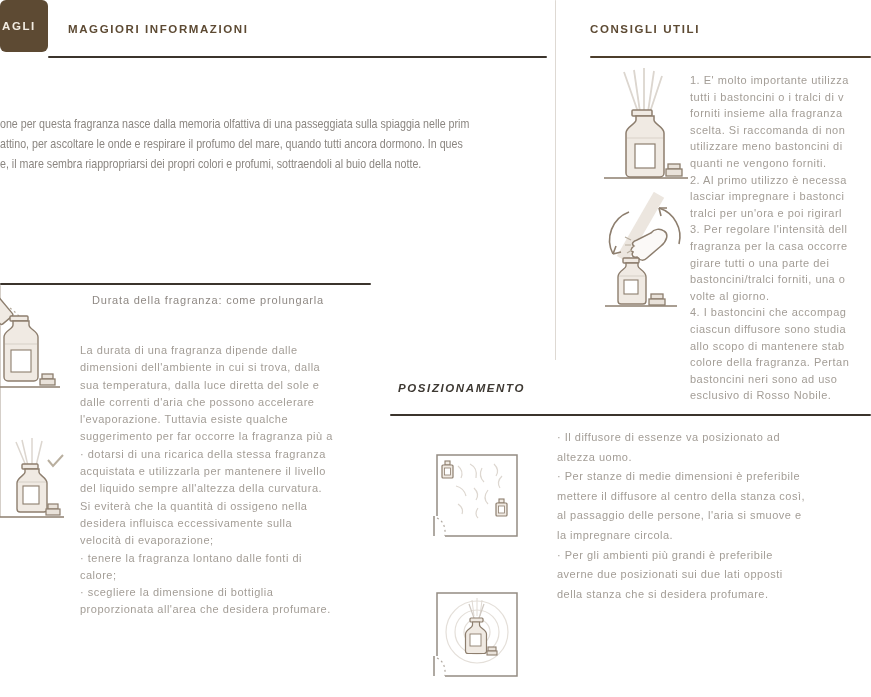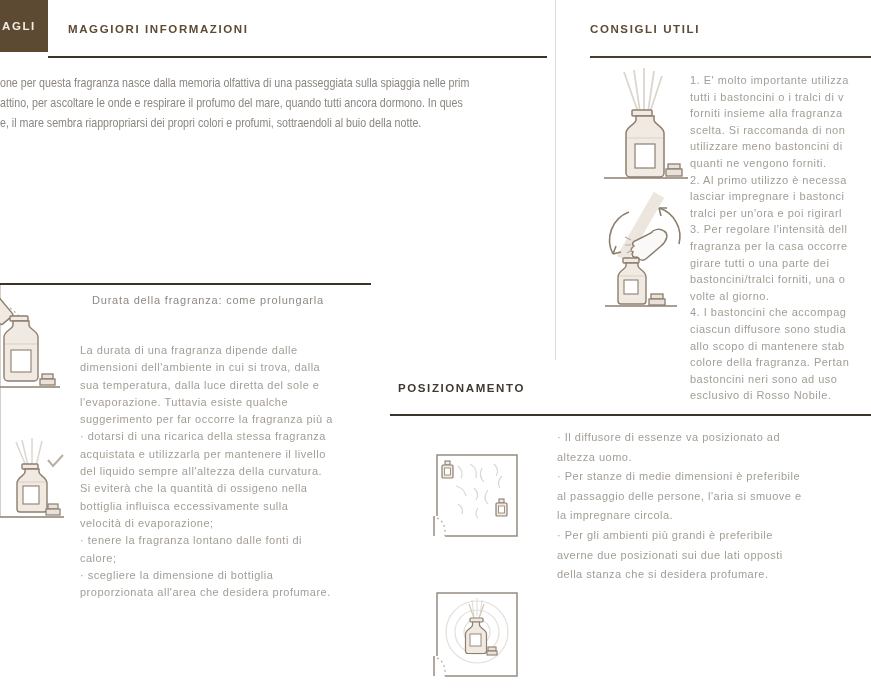--- a/index.html
+++ b/index.html
@@ -1,28 +1,28 @@
 <!DOCTYPE html>
 <html><head>
 <meta charset="utf-8">
 <style>
   html,body{margin:0;padding:0;background:#fff;}
   #page{position:relative;width:871px;height:697px;overflow:hidden;background:#fff;
         font-family:"Liberation Sans",sans-serif;}
-  .abs{position:absolute;}
+  .abs{position:absolute;border-radius:6px;}
   .heading{font-weight:bold;font-size:11.5px;letter-spacing:1.6px;white-space:nowrap;}
   .heading.brown{color:#5d4a33;}
-  .heading.dark{color:#3e3933;}
+  .heading.dark{color:#3e3933;font-style:italic;}
   .rule-dark{height:2px;background:#3b342c;}
   .rule-brown{height:2px;background:#4c3d2b;}
   .tab-dark{background:#5d4a33;}
   .tab-dark .heading{color:#f2ece2;}
   .vdiv{width:1px;background:#ded9d3;}
   .edge-line{width:1px;background:#d5cfc9;}
-  .intro-clip{width:549px;overflow:hidden;}
+  .intro-clip{width:549px;overflow:hidden;margin-top:41px;}
   .intro{font-size:13px;line-height:20px;color:#8b8681;width:680px;
          transform:scaleX(.82);transform-origin:0 0;}
   .tl{white-space:nowrap;}
   .col-text{font-size:11px;letter-spacing:.5px;color:#a39d96;}
   .durata{line-height:17.3px;}
   .tips{line-height:16.6px;width:250px;}
   .pos{line-height:19.6px;}
   .sub-title{font-size:11px;letter-spacing:.8px;color:#8f8984;white-space:nowrap;margin-left:12px;}
   svg{display:block;}
 </style>
@@ -131,27 +131,28 @@
       <rect x="56" y="87" width="15" height="6" fill="#e9e2da" stroke="#8d7e6e" stroke-width="1.3"></rect>
       <line x1="0" y1="95" x2="76" y2="95" stroke="#8d7e6e" stroke-width="1.3"></line>
     </svg>
   </div>
 
   <div class="abs sub-title" style="left:80px;top:294px;">Durata della fragranza: come prolungarla</div>
   <div class="abs col-text durata" style="left:80px;top:326px;margin-top:16px;">
       <div class="tl">La durata di una fragranza dipende dalle</div>
       <div class="tl">dimensioni dell'ambiente in cui si trova, dalla</div>
       <div class="tl">sua temperatura, dalla luce diretta del sole e</div>
+      <div class="tl">dalle correnti d'aria che possono accelerare</div>
       <div class="tl">l'evaporazione. Tuttavia esiste qualche</div>
       <div class="tl">suggerimento per far occorre la fragranza più a</div>
       <div class="tl">· dotarsi di una ricarica della stessa fragranza</div>
       <div class="tl">acquistata e utilizzarla per mantenere il livello</div>
       <div class="tl">del liquido sempre all'altezza della curvatura.</div>
       <div class="tl">Si eviterà che la quantità di ossigeno nella</div>
-      <div class="tl">bottiglia influisca eccessivamente sulla</div>
+      <div class="tl">desidera influisca eccessivamente sulla</div>
       <div class="tl">velocità di evaporazione;</div>
       <div class="tl">· tenere la fragranza lontano dalle fonti di</div>
       <div class="tl">calore;</div>
       <div class="tl">· scegliere la dimensione di bottiglia</div>
       <div class="tl">proporzionata all'area che desidera profumare.</div>
     </div>
 
   <div class="abs" style="left:-8px;top:438px;">
     <svg width="80" height="84" viewBox="0 0 80 84">
       <g stroke="#dcd6cf" stroke-width="1.5">
@@ -202,20 +203,21 @@
         <rect x="64" y="51" width="11" height="13" rx="1" fill="#f0eae3" stroke="#8d7e6e" stroke-width="1.2"></rect>
         <rect x="66.5" y="54" width="6" height="7" fill="#ffffff" stroke="#8d7e6e" stroke-width="0.8"></rect>
       </g>
     </svg>
   </div>
 
   <div class="abs col-text pos" style="left:557px;top:428px;">
       <div class="tl">· Il diffusore di essenze va posizionato ad</div>
       <div class="tl">altezza uomo.</div>
       <div class="tl">· Per stanze di medie dimensioni è preferibile</div>
+      <div class="tl">mettere il diffusore al centro della stanza così,</div>
       <div class="tl">al passaggio delle persone, l'aria si smuove e</div>
       <div class="tl">la impregnare circola.</div>
       <div class="tl">· Per gli ambienti più grandi è preferibile</div>
       <div class="tl">averne due posizionati sui due lati opposti</div>
       <div class="tl">della stanza che si desidera profumare.</div>
     </div>
 
   <div class="abs" style="left:432px;top:590px;">
     <svg width="88" height="88" viewBox="0 0 88 88">
       <g stroke="#e4dfd9" stroke-width="1.2" fill="none">

